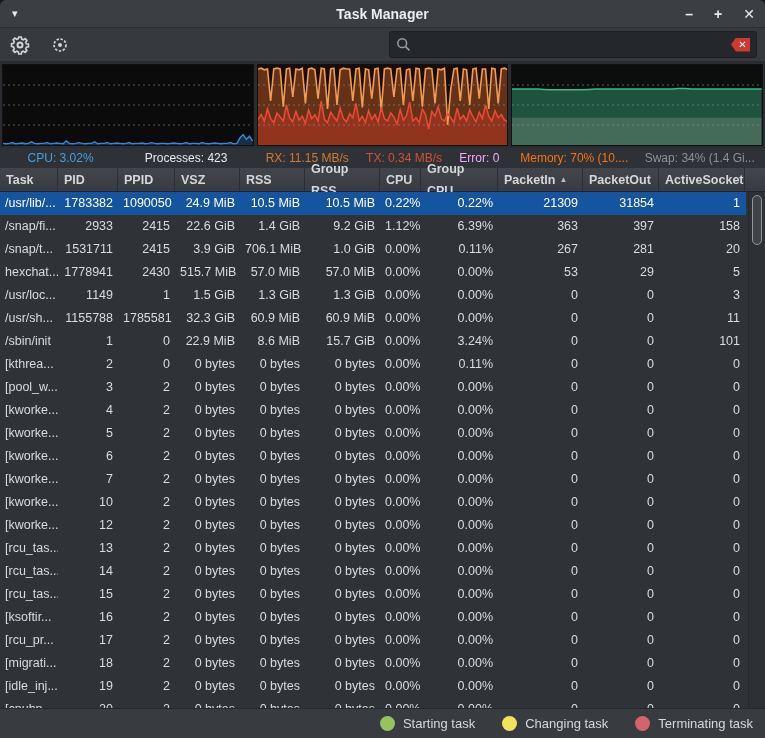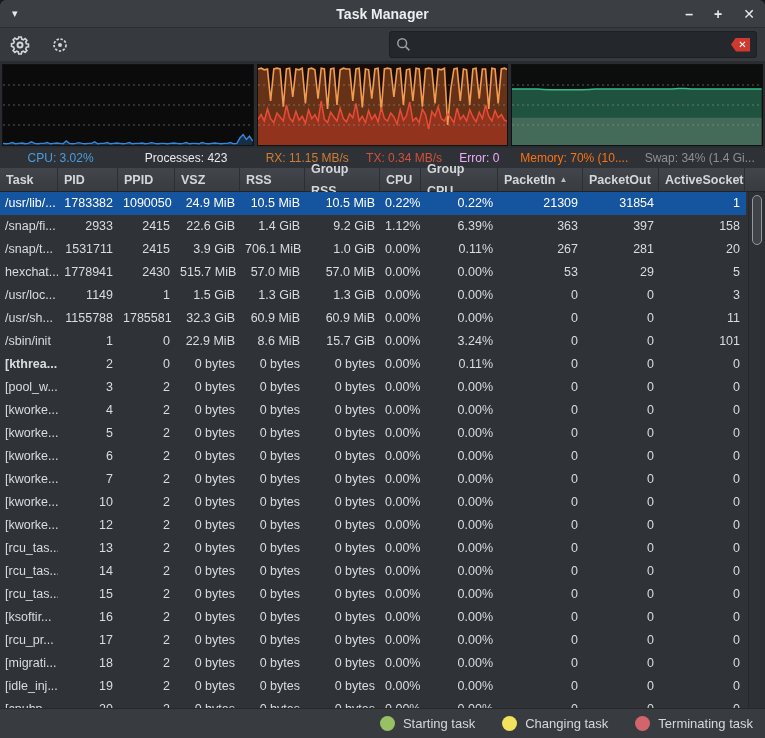--- a/index.html
+++ b/index.html
@@ -284,21 +284,21 @@
           <div class="cell num" style="width: 65px;">22.9 MiB</div>
           <div class="cell num" style="width: 65px;">8.6 MiB</div>
           <div class="cell num" style="width: 75px;">15.7 GiB</div>
           <div class="cell num" style="width: 41px;">0.00%</div>
           <div class="cell num" style="width: 77px;">3.24%</div>
           <div class="cell num" style="width: 85px;">0</div>
           <div class="cell num" style="width: 76px;">0</div>
           <div class="cell num" style="width: 86px;">101</div>
         </div>
         <div class="row">
-          <div class="cell" style="width: 58px; font-weight: bold;">[kthrea...</div>
+          <div class="cell" style="width: 58px;">[kthrea...</div>
           <div class="cell num" style="width: 60px;">2</div>
           <div class="cell num" style="width: 57px;">0</div>
           <div class="cell num" style="width: 65px;">0 bytes</div>
           <div class="cell num" style="width: 65px;">0 bytes</div>
           <div class="cell num" style="width: 75px;">0 bytes</div>
           <div class="cell num" style="width: 41px;">0.00%</div>
           <div class="cell num" style="width: 77px;">0.11%</div>
           <div class="cell num" style="width: 85px;">0</div>
           <div class="cell num" style="width: 76px;">0</div>
           <div class="cell num" style="width: 86px;">0</div>

